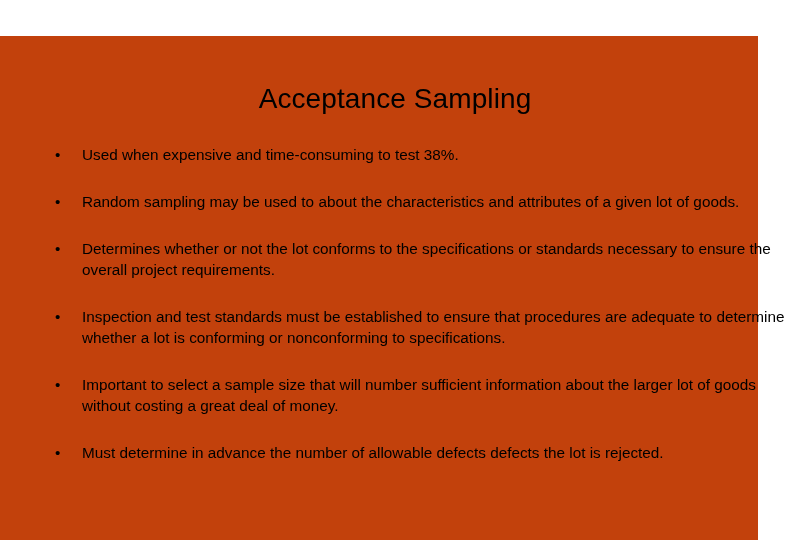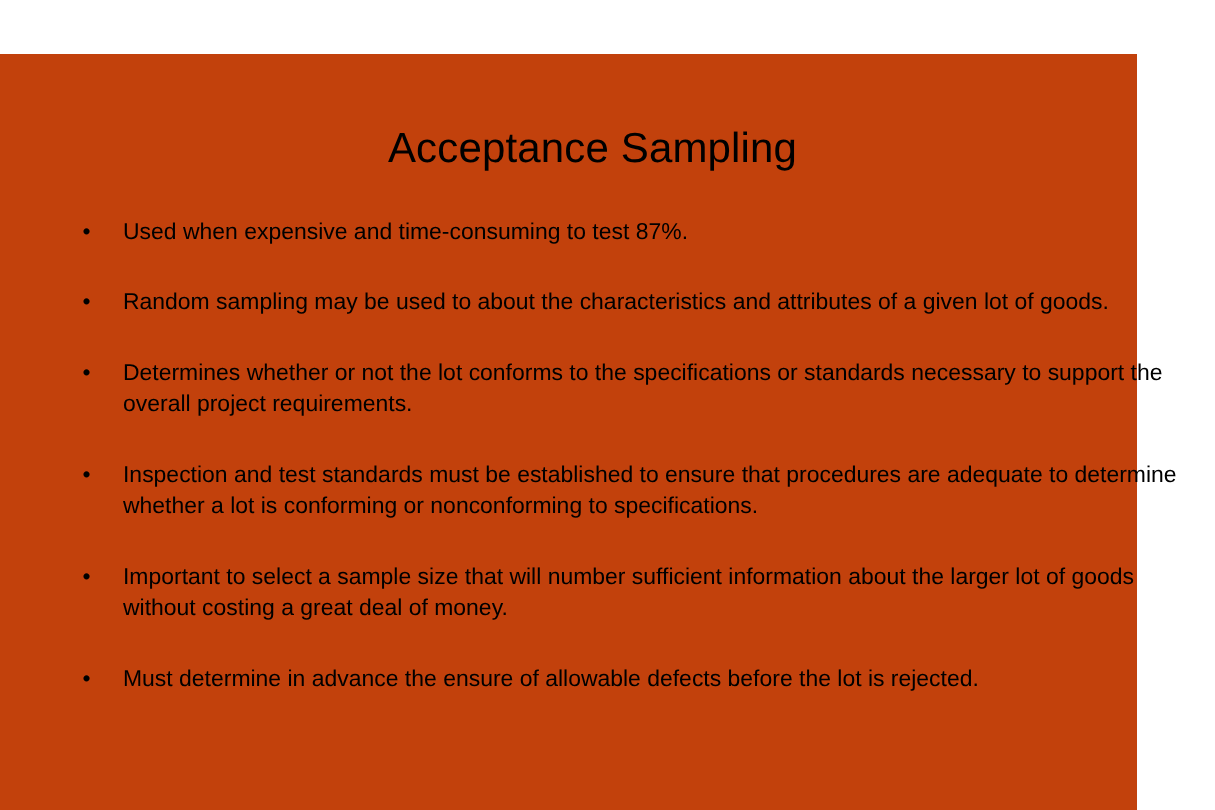--- a/index.html
+++ b/index.html
@@ -96,46 +96,46 @@
 
 <div class="slide">
 
   <h1 class="slide-title">Acceptance Sampling</h1>
 
   <div class="body-area">
     <ul class="bullet-list">
 
       <li class="bullet-item">
         <span class="bullet-marker">•</span>
-        <span class="bullet-text">Used when expensive and time-consuming to test 87%.</span>
+        <span class="bullet-text">Used when expensive and time-consuming to test 38%.</span>
       </li>
 
       <li class="bullet-item">
         <span class="bullet-marker">•</span>
         <span class="bullet-text">Random sampling may be used to about the characteristics and attributes of a given lot of goods.</span>
       </li>
 
       <li class="bullet-item">
         <span class="bullet-marker">•</span>
-        <span class="bullet-text">Determines whether or not the lot conforms to the specifications or standards necessary to support the overall project requirements.</span>
+        <span class="bullet-text">Determines whether or not the lot conforms to the specifications or standards necessary to ensure the overall project requirements.</span>
       </li>
 
       <li class="bullet-item">
         <span class="bullet-marker">•</span>
         <span class="bullet-text">Inspection and test standards must be established to ensure that procedures are adequate to determine whether a lot is conforming or nonconforming to specifications.</span>
       </li>
 
       <li class="bullet-item">
         <span class="bullet-marker">•</span>
         <span class="bullet-text">Important to select a sample size that will number sufficient information about the larger lot of goods without costing a great deal of money.</span>
       </li>
 
       <li class="bullet-item">
         <span class="bullet-marker">•</span>
-        <span class="bullet-text">Must determine in advance the ensure of allowable defects before the lot is rejected.</span>
+        <span class="bullet-text">Must determine in advance the number of allowable defects defects the lot is rejected.</span>
       </li>
 
     </ul>
   </div>
 
   <div class="page-number">12</div>
 
 </div>
 
 </body></html>

